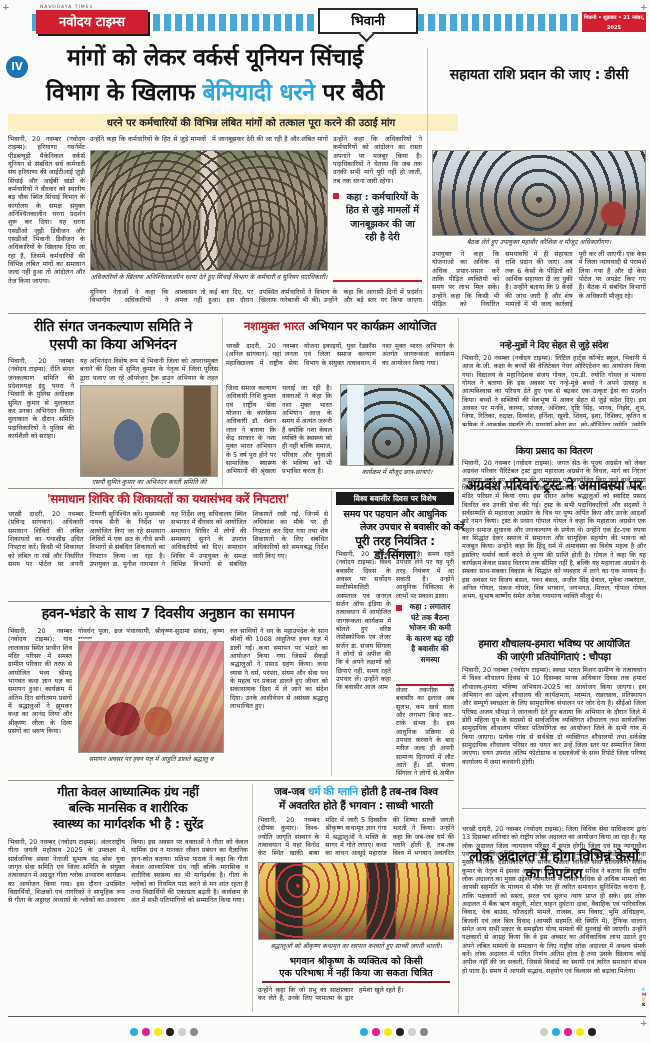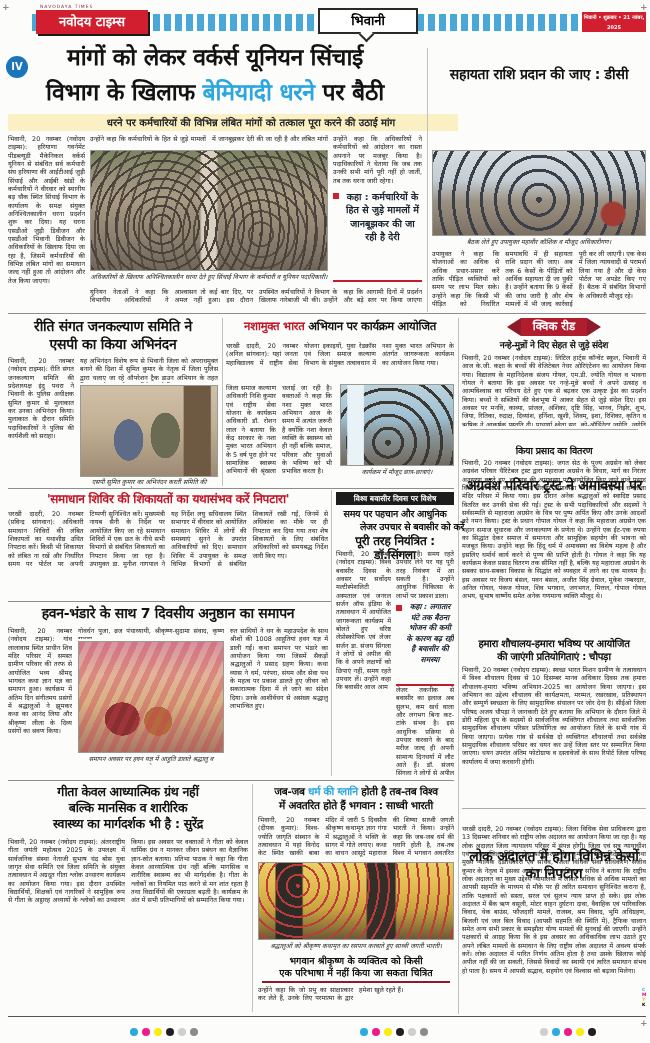--- a/index.html
+++ b/index.html
@@ -116,46 +116,41 @@
   <div class="abs vrule" style="left:222px;top:318px;height:168px;"></div>
 
   <div class="abs hl" style="left:226px;top:320px;width:228px;font-size:11.5px;white-space:nowrap;"><span class="redhl">नशामुक्त भारत</span><span> अभियान पर कार्यक्रम आयोजित</span></div>
   <div class="abs body-text cols-3" style="left:226px;top:342px;width:228px;height:40px;">चरखी दादरी, 20 नवम्बर (अनिल सांगवान): यहां जनता महाविद्यालय में राष्ट्रीय सेवा योजना इकाइयों, युवा रेडक्रॉस एवं जिला समाज कल्याण विभाग के संयुक्त तत्वावधान में नशा मुक्त भारत अभियान के अंतर्गत जागरूकता कार्यक्रम का आयोजन किया गया।</div>
   <div class="abs body-text cols-2" style="left:226px;top:384px;width:106px;height:100px;">जिला समाज कल्याण अधिकारी निशि कुमार एवं राष्ट्रीय सेवा योजना के कार्यक्रम अधिकारी डॉ. रोशन लाल ने बताया कि केंद्र सरकार के नशा मुक्त भारत अभियान के 5 वर्ष पूरा होने पर सामाजिक स्वास्थ्य अभियानों की श्रृंखला चलाई जा रही है। वक्ताओं ने कहा कि नशा मुक्त भारत अभियान आज के समय में अत्यंत जरूरी है क्योंकि नशा केवल व्यक्ति के स्वास्थ्य को ही नहीं बल्कि समाज, परिवार और युवाओं के भविष्य को भी प्रभावित करता है।</div>
   <div class="abs photo ph-class" style="left:340px;top:384px;width:114px;height:82px;"></div>
   <div class="abs caption" style="left:340px;top:468px;width:114px;height:10px;">कार्यक्रम में मौजूद छात्र-छात्राएं।</div>
 
   <div class="abs vrule" style="left:458px;top:318px;height:696px;"></div>
 
-  <div class="abs qr-banner" style="left:462px;top:318px;width:184px;height:18px;">
-    <div class="tri tri-l"></div>
-    <div class="qr-box">क्विक रीड</div>
-    <div class="tri tri-r"></div>
-  </div>
   <div class="abs hl" style="left:462px;top:340px;width:184px;font-size:9px;">नन्हे-मुन्नों ने दिए सेहत से जुड़े संदेश</div>
   <div class="abs body-text" style="left:462px;top:354px;width:184px;height:72px;">भिवानी, 20 नवम्बर (नवोदय टाइम्स): लिटिल हार्ट्स कॉन्वेंट स्कूल, भिवानी में आज के.जी. कक्षा के बच्चों की वेजिटेबल नेचर ओरिएंटेशन का आयोजन किया गया। विद्यालय के महानिदेशक संजय गोयल, एम.डी. ज्योति गोयल व भावना गोयल ने बताया कि इस अवसर पर नन्हे-मुन्ने बच्चों ने अपने उत्साह व आत्मविश्वास का परिचय देते हुए एक से बढ़कर एक उत्कृष्ट ड्रेस का प्रदर्शन किया। बच्चों ने सब्जियों की वेशभूषा में आकर सेहत से जुड़े संदेश दिए। इस अवसर पर मनवि, काव्या, प्रांजल, अंशिका, दृष्टि सिंह, भानव, निर्झर, शुभ, जिया, रितिका, रुद्राक्ष, दिव्यांश, हर्निशा, खुशी, शिवम्, इशा, रिशिका, कृतिन व ऋषिक ने आकर्षक प्रस्तुति दी। प्राचार्या श्वेता सूद, को-ऑर्डिनेटर ज्योति, ज्योति गहल, आशा, मंजू पवार, नीलम शर्मा, रितु शर्मा, रेखा सहित विद्यालय का समस्त स्टाफ उपस्थित था।</div>
   <div class="abs hrule" style="left:470px;top:429px;width:168px;background:#aaa;"></div>
   <div class="abs hl" style="left:462px;top:433px;width:184px;font-size:14px;margin-top:44px;">अग्रवंश परिवार ट्रस्ट ने अमावस्या पर</div>
   <div class="abs hl" style="left:462px;top:445px;width:184px;font-size:9.5px;">किया प्रसाद का वितरण</div>
   <div class="abs body-text" style="left:462px;top:459px;width:184px;height:174px;">भिवानी, 20 नवम्बर (नवोदय टाइम्स): जगत सेठ के पूज्य अग्रसेन को लेकर अग्रवंश परिवार चैरिटेबल ट्रस्ट द्वारा महाराजा अग्रसेन के विचार, मार्ग का निरंतर अनुसरण करते हुए, हर माह की अमावस्या पर आयोजित किए जाने वाले प्रसाद वितरण कार्यक्रम का आयोजन वीरवार अमावस्या पर सेठ किरोड़ीमल धर्मशाला मंदिर परिसर में किया गया। इस दौरान अनेक श्रद्धालुओं को स्वादिष्ट प्रसाद वितरित कर उनकी सेवा की गई। ट्रस्ट के सभी पदाधिकारियों और सदस्यों ने सर्वसम्मति से महाराजा अग्रसेन के चित्र पर पुष्प अर्पित किए और उनके आदर्शों को नमन किया। ट्रस्ट के प्रधान गोपाल गोयल ने कहा कि महाराजा अग्रसेन एक महान समाज सुधारक और जनकल्याण के प्रणेता थे। उन्होंने एक ईंट-एक रुपया का सिद्धांत देकर समाज में समानता और सामूहिक सहयोग की भावना को मजबूत किया। उन्होंने कहा कि हिंदू धर्म में अमावस्या का विशेष महत्व है और इसलिए धर्मार्थ कार्य करने से पुण्य की प्राप्ति होती है। गोयल ने कहा कि यह कार्यक्रम केवल प्रसाद वितरण तक सीमित नहीं है, बल्कि यह महाराजा अग्रसेन के सबका साथ-सबका विकास के सिद्धांत को व्यवहार में लाने का एक माध्यम है। इस अवसर पर विजय बंसल, पवन बंसल, अजीत सिंह ग्रेवाल, मुकेश नम्बरदार, अनिल गोयल, पंकज गोयल, शिव भगवान, जगभगत, मित्तल, गोपाल गोयल अभय, सुभाष वार्ष्णेय समेत अनेक गणमान्य व्यक्ति मौजूद थे।</div>
 
   <div class="abs hrule" style="left:8px;top:488px;width:446px;"></div>
 
   <div class="abs hl redhl" style="left:8px;top:492px;width:320px;font-size:12px;">'समाधान शिविर की शिकायतों का यथासंभव करें निपटारा'</div>
   <div class="abs body-text cols-4" style="left:8px;top:510px;width:320px;height:88px;">चरखी दादरी, 20 नवम्बर (प्रविन्द्र सांगवान): अधिकारी समाधान शिविरों की लंबित शिकायतों का यथाशीघ्र उचित निपटारा करें। किसी भी शिकायत को लंबित ना रखें और निर्धारित समय पर पोर्टल पर अपनी टिप्पणी सुनिश्चित करें। मुख्यमंत्री नायब सैनी के निर्देश पर आयोजित किए जा रहे समाधान शिविरों में एक छत के नीचे सभी विभागों से संबंधित शिकायतों का निपटान किया जा रहा है। उपायुक्त डा. मुनीश नागपाल ने यह निर्देश लघु सचिवालय स्थित सभागार में वीरवार को आयोजित समाधान शिविर में लोगों की समस्याएं सुनने के उपरांत अधिकारियों को दिए। समाधान शिविर में उपायुक्त के समक्ष विभिन्न विभागों से संबंधित शिकायतें रखी गईं, जिनमें से अधिकांश का मौके पर ही निपटारा कर दिया गया तथा शेष शिकायतों के लिए संबंधित अधिकारियों को समयबद्ध निर्देश जारी किए गए।</div>
 
   <div class="abs vrule" style="left:331px;top:490px;height:286px;"></div>
 
   <div class="abs kicker" style="left:336px;top:492px;width:118px;height:13px;font-size:7.5px;line-height:13px;">विश्व बवासीर दिवस पर विशेष</div>
   <div class="abs hl" style="left:336px;top:508px;width:118px;font-size:9.5px;">समय पर पहचान और आधुनिक</div>
   <div class="abs hl" style="left:336px;top:521px;width:118px;font-size:9.5px;margin-left:17px;">लेजर उपचार से बवासीर को करें</div>
   <div class="abs hl" style="left:336px;top:534px;width:118px;font-size:12px;">पूरी तरह नियंत्रित : डॉ.सिंगला</div>
   <div class="abs body-text" style="left:336px;top:550px;width:55px;height:226px;">भिवानी, 20 नवम्बर (नवोदय टाइम्स): विश्व बवासीर दिवस के अवसर पर सर्वोदय मल्टीस्पेशलिटी अस्पताल एवं जनरल सर्जन ऑफ इंडिया के तत्वावधान में आयोजित जागरूकता कार्यक्रम में बोलते हुए वरिष्ठ लेप्रोस्कोपिक एवं लेजर सर्जन डा. संजय सिंगला ने लोगों से अपील की कि वे अपने लक्षणों को छिपाएं नहीं, समय रहते उपचार लें। उन्होंने कहा कि बवासीर आज आम</div>
   <div class="abs body-text" style="left:396px;top:550px;width:58px;height:48px;">समस्या है। समय रहते उपचार लेने पर यह पूरी तरह नियंत्रण में आ सकती है। उन्होंने आधुनिक चिकित्सा के लाभों पर प्रकाश डाला।</div>
-  <div class="abs pull" style="left:396px;top:602px;width:58px;height:78px;font-style:italic;">
+  <div class="abs pull" style="left:396px;top:602px;width:58px;height:78px;">
       <div class="sq"></div>
       <div class="tx" style="font-size:7.5px;">कहा : लगातार घंटे तक बैठना भोजन की कमी के कारण बढ़ रही है बवासीर की समस्या</div>
     </div>
   <div class="abs body-text" style="left:396px;top:686px;width:58px;height:90px;">लेजर तकनीक से बवासीर का इलाज अब सुलभ, कम खर्च वाला और लगभग बिना कट-टांके संभव है। इस आधुनिक प्रक्रिया से उपचार करवाने के बाद मरीज जल्द ही अपनी सामान्य दिनचर्या में लौट आते हैं। डॉ. संजय सिंगला ने लोगों से अपील की कि वे समय पर जांच करवाकर रोग को बढ़ने से रोकें।</div>
 
   <div class="abs hrule" style="left:8px;top:601px;width:323px;"></div>
 
   <div class="abs hl" style="left:8px;top:605px;width:320px;font-size:14px;">हवन-भंडारे के साथ 7 दिवसीय अनुष्ठान का समापन</div>
   <div class="abs body-text" style="left:8px;top:627px;width:64px;height:150px;">भिवानी, 20 नवम्बर (नवोदय टाइम्स): गांव लालावास स्थित प्राचीन शिव मंदिर परिसर में समस्त ग्रामीण परिवार की तरफ से आयोजित भव्य श्रीमद् भागवत कथा ज्ञान यज्ञ का समापन हुआ। कार्यक्रम में अंतिम दिन संगीतमय प्रसंगों में श्रद्धालुओं ने झूमकर कथा का आनंद लिया और श्रीकृष्ण लीला के दिव्य प्रसंगों का श्रवण किया।</div>
   <div class="abs body-text" style="left:78px;top:627px;width:146px;height:12px;">गोवर्धन पूजा, व्रज पंचाध्यायी, श्रीकृष्ण-सुदामा संवाद, कृष्ण सुभद्रा</div>

